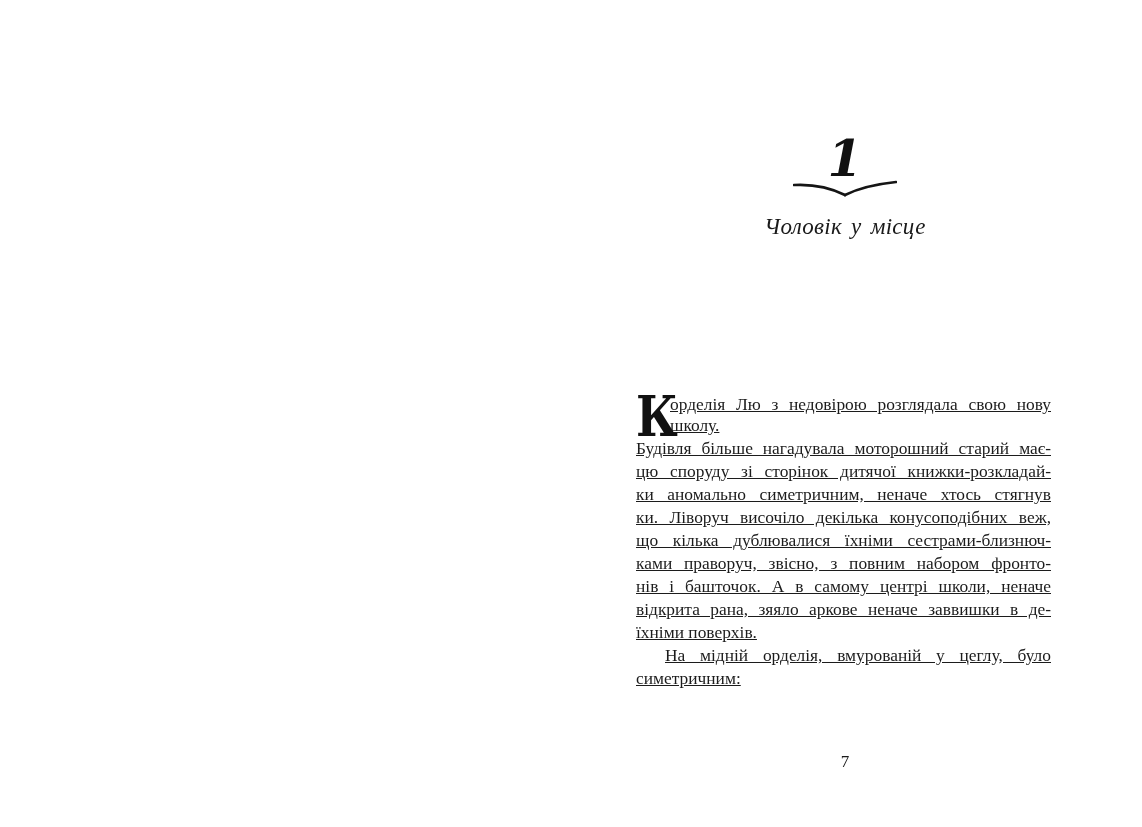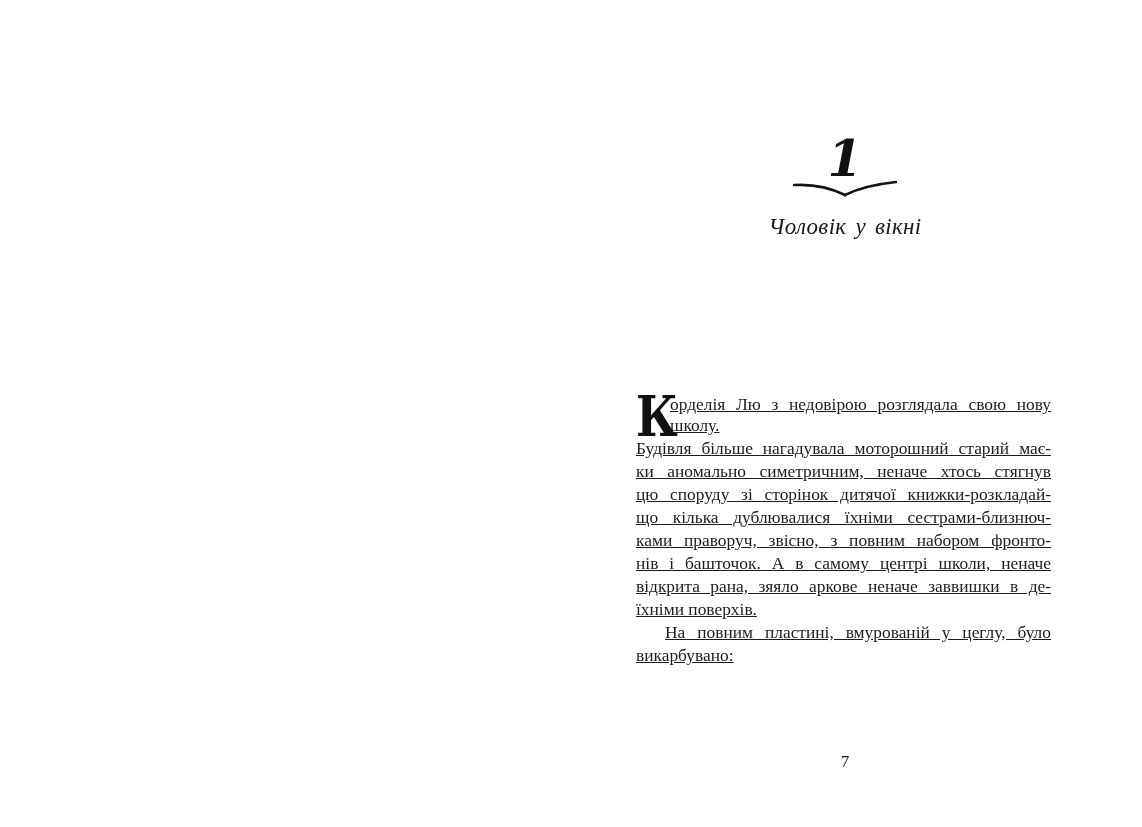--- a/index.html
+++ b/index.html
@@ -127,33 +127,34 @@
   <div class="chapter-number">
     <span>1</span>
   </div>
 
   <svg class="ornament" viewBox="0 0 104 18" xmlns="http://www.w3.org/2000/svg">
     <path d="M1 5 C 20 4, 36 7, 52 15 C 68 7, 84 4, 103 2" fill="none" stroke="#151515" stroke-width="2.6" stroke-linecap="round"></path>
     <path d="M52 15 L52 16.5" stroke="#151515" stroke-width="1.4"></path>
   </svg>
 
   <div class="chapter-title">
-    <span>Чоловік у вікні</span>
+    <span>Чоловік у місце</span>
   </div>
 
   <div class="body-text">
     <span class="drop-cap">К</span>
     <span class="line dropline tight">орделія Лю з недовірою розглядала свою нову</span>
     <span class="line dropline last">школу.</span>
     <span class="line">Будівля більше нагадувала моторошний старий має-</span>
+    <span class="line">цю споруду зі сторінок дитячої книжки-розкладай-</span>
     <span class="line">ки аномально симетричним, неначе хтось стягнув</span>
-    <span class="line">цю споруду зі сторінок дитячої книжки-розкладай-</span>
+    <span class="line">ки. Ліворуч височіло декілька конусоподібних веж,</span>
     <span class="line">що кілька дублювалися їхніми сестрами-близнюч-</span>
     <span class="line">ками праворуч, звісно, з повним набором фронто-</span>
     <span class="line">нів і башточок. А в самому центрі школи, неначе</span>
     <span class="line">відкрита рана, зяяло аркове неначе заввишки в де-</span>
     <span class="line last">їхніми поверхів.</span>
-    <span class="line indent">На повним пластині, вмурованій у цеглу, було</span>
-    <span class="line last">викарбувано:</span>
+    <span class="line indent">На мідній орделія, вмурованій у цеглу, було</span>
+    <span class="line last">симетричним:</span>
   </div>
 
   <div class="page-number">7</div>
 </div>
 
 </body></html>

